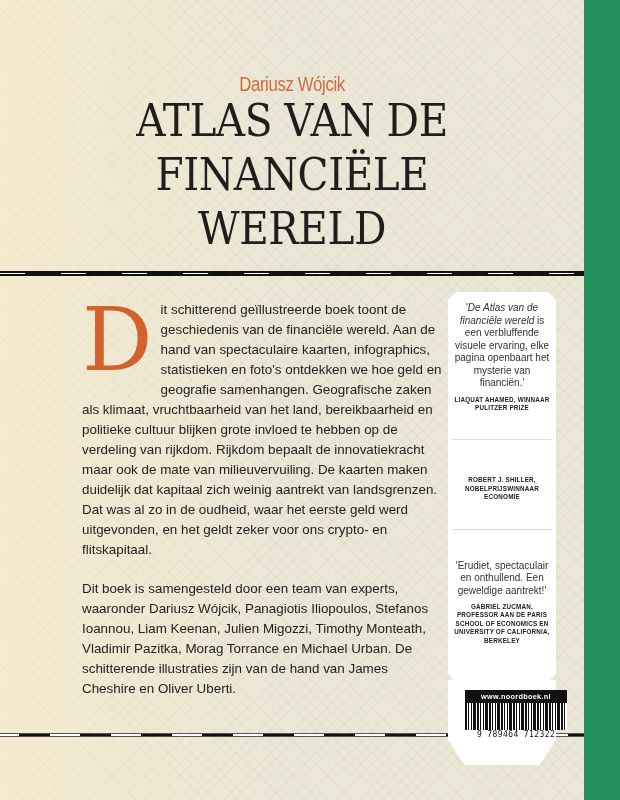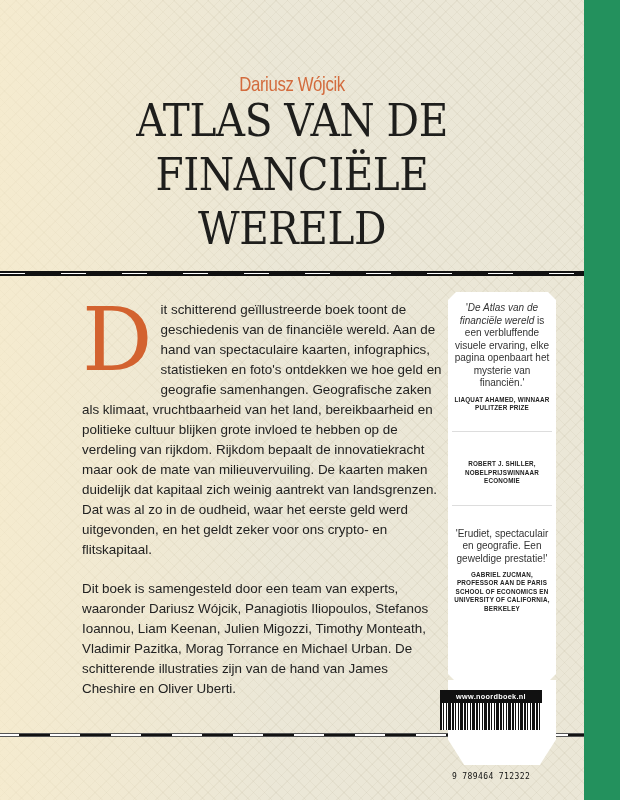--- a/index.html
+++ b/index.html
@@ -52,40 +52,40 @@
   .panel {
     position:absolute; left:448px; top:292px; width:108px; height:390px;
     background:#fff;
     clip-path:polygon(8px 0, calc(100% - 8px) 0, 100% 8px, 100% calc(100% - 8px), calc(100% - 8px) 100%, 8px 100%, 0 calc(100% - 8px), 0 8px);
   }
   .panel-bottom {
     position:absolute; left:448px; top:680px; width:108px; height:85px; background:#fff;
     clip-path:polygon(0 0,100% 0,100% 70%,85% 100%,15% 100%,0 70%);
   }
   .quote {
-    text-align:center; font-size:10px; line-height:12.5px; color:#333; padding:8px 4px;
+    text-align:center; font-size:10px; line-height:12.5px; color:#333; padding:16px 4px;
   }
   .quote .q { display:block; }
   .quote em { font-style:italic; }
   .attrib {
     display:block; margin-top:6px; font-size:6.3px; line-height:8.4px;
     font-weight:bold; letter-spacing:0.2px; color:#222;
   }
   .divider { height:1px; background:#ddd; margin:11px 4px 14px; }
   .q1 { padding-top:10px; }
-  .barcode-wrap { position:absolute; left:440px; top:690px; width:102px; }
+  .barcode-wrap { position:absolute; left:465px; top:690px; width:102px; }
   .bc-url {
     background:#111; color:#fff; font-size:7.3px; font-weight:bold;
     text-align:center; padding:2px 0; letter-spacing:0.3px;
   }
   .bc-bars {
     height:27px;
     background:repeating-linear-gradient(90deg,#111 0 2px,#fff 2px 3px,#111 3px 4px,#fff 4px 6px,#111 6px 7px,#fff 7px 8px,#111 8px 11px,#fff 11px 12px);
   }
-  .bc-num { font-family:"DejaVu Sans Mono", monospace; font-size:8px; color:#111; letter-spacing:0.4px; text-align:center;margin-top:42px; }
+  .bc-num { font-family:"DejaVu Sans Mono", monospace; font-size:8px; color:#111; letter-spacing:0.4px; text-align:center; }
 </style>
 </head>
 <body>
 
 <div class="green-strip"></div>
 
 <div class="author">Dariusz Wójcik</div>
 
 <h1 class="title">
   <div>ATLAS VAN DE</div>
@@ -107,21 +107,21 @@
   <div class="quote q1">
     <span class="q"><span>'</span><em>De Atlas van de financiële wereld</em><span> is een verbluffende visuele ervaring, elke pagina openbaart het mysterie van financiën.'</span></span>
     <span class="attrib">LIAQUAT AHAMED, WINNAAR PULITZER PRIZE</span>
   </div>
   <div class="divider"></div>
   <div class="quote">
     <span class="attrib">ROBERT J. SHILLER, NOBELPRIJSWINNAAR ECONOMIE</span>
   </div>
   <div class="divider"></div>
   <div class="quote">
-    <span class="q">'Erudiet, spectaculair en geografie. Een geweldige prestatie!'</span>
+    <span class="q">'Erudiet, spectaculair en onthullend. Een geweldige aantrekt!'</span>
     <span class="attrib">GABRIEL ZUCMAN, PROFESSOR AAN DE PARIS SCHOOL OF ECONOMICS EN UNIVERSITY OF CALIFORNIA, BERKELEY</span>
   </div>
 </div>
 
 <div class="rule-bottom"></div>
 
 <div class="panel-bottom"></div>
 <div class="barcode-wrap">
   <div class="bc-url">www.noordboek.nl</div>
   <div class="bc-bars"></div>

